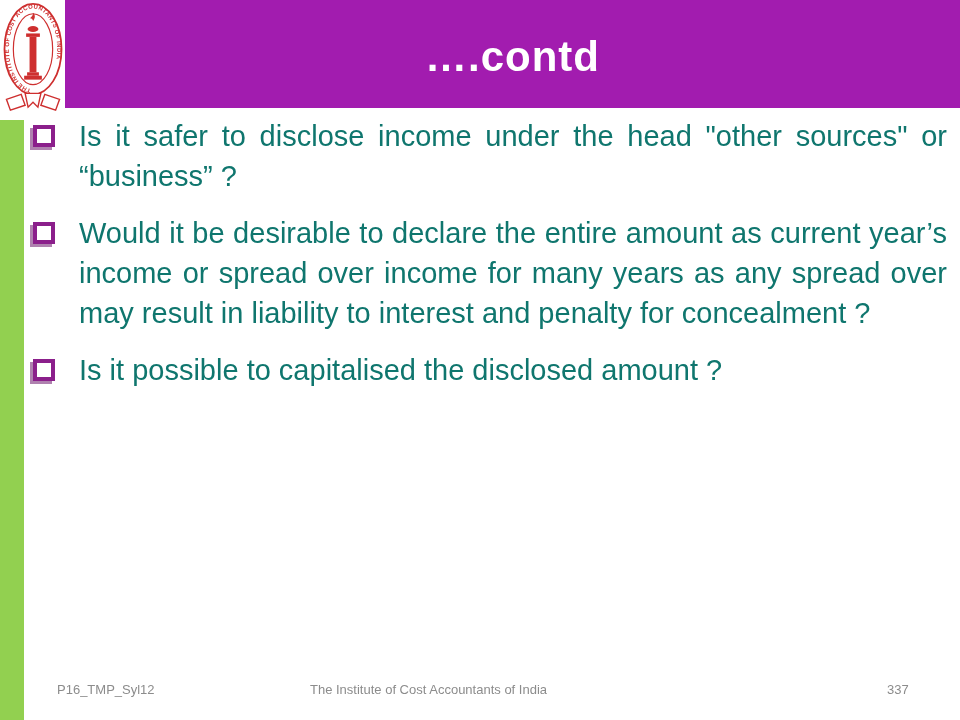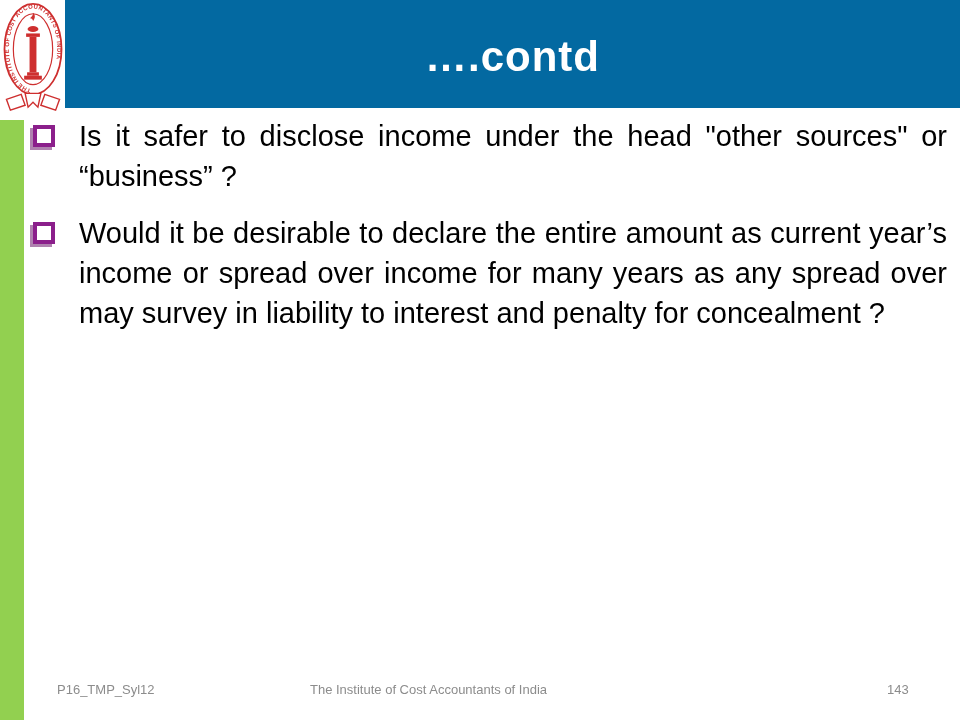--- a/index.html
+++ b/index.html
@@ -5,21 +5,21 @@
   html,body { margin:0; padding:0; background:#666; }
   .slide {
     position:relative; width:960px; height:720px; margin:0 auto;
     background:#ffffff; overflow:hidden;
     font-family:"Liberation Sans", sans-serif;
   }
 
   
   .titlebar {
     position:absolute; left:65px; top:0; width:895px; height:108px;
-    background:#0369a1; display:flex; align-items:center; justify-content:center;
+    background:#a21caf; display:flex; align-items:center; justify-content:center;
   }
   .titlebar h1 {
     margin:0; padding-top:6px;
     color:#ffffff; font-size:42px; font-weight:bold; letter-spacing:1px;
   }
 
   
   .logo-box {
     position:absolute; left:0; top:0; width:65px; height:118px;
     background:#ffffff; display:flex; align-items:flex-start; justify-content:center;
@@ -38,21 +38,21 @@
     margin:0; padding:0; list-style:none;
   }
   .bullets li { display:flex; margin:0 0 17px 0; }
   .sq {
     flex:0 0 auto; width:14px; height:14px; margin:9px 24px 0 0;
     background:#ffffff; border:4px solid #8B1F8B;
     box-shadow:-3px 3px 0 rgba(109,26,109,0.55);
   }
   .bt {
     flex:1 1 auto;
-    font-size:29px; line-height:40px; color:#000000;
+    font-size:29px; line-height:40px; color:#0f766e;
     text-align:justify; text-align-last:left;
   }
 
   
   .f-left, .f-center, .f-right {
     position:absolute; top:682px; font-size:13px; color:#8C8C8C;
   }
   .f-left  { left:57px; }
   .f-center{ left:310px; }
   .f-right { left:887px; }
@@ -93,21 +93,25 @@
 
   <div class="green-bar"></div>
 
   <ul class="bullets">
     <li>
       <span class="sq"></span>
       <span class="bt">Is it safer to disclose income under the head "other sources" or “business” ?</span>
     </li>
     <li>
       <span class="sq"></span>
-      <span class="bt">Would it be desirable to declare the entire amount as current year’s income or spread over income for many years as any spread over may survey in liability to interest and penalty for concealment ?</span>
+      <span class="bt">Would it be desirable to declare the entire amount as current year’s income or spread over income for many years as any spread over may result in liability to interest and penalty for concealment ?</span>
+    </li>
+    <li>
+      <span class="sq"></span>
+      <span class="bt">Is it possible to capitalised the disclosed amount ?</span>
     </li>
   </ul>
 
   <span class="f-left">P16_TMP_Syl12</span>
   <span class="f-center">The Institute of Cost Accountants of India</span>
-  <span class="f-right">143</span>
+  <span class="f-right">337</span>
 
 </div>
 
 </body></html>

